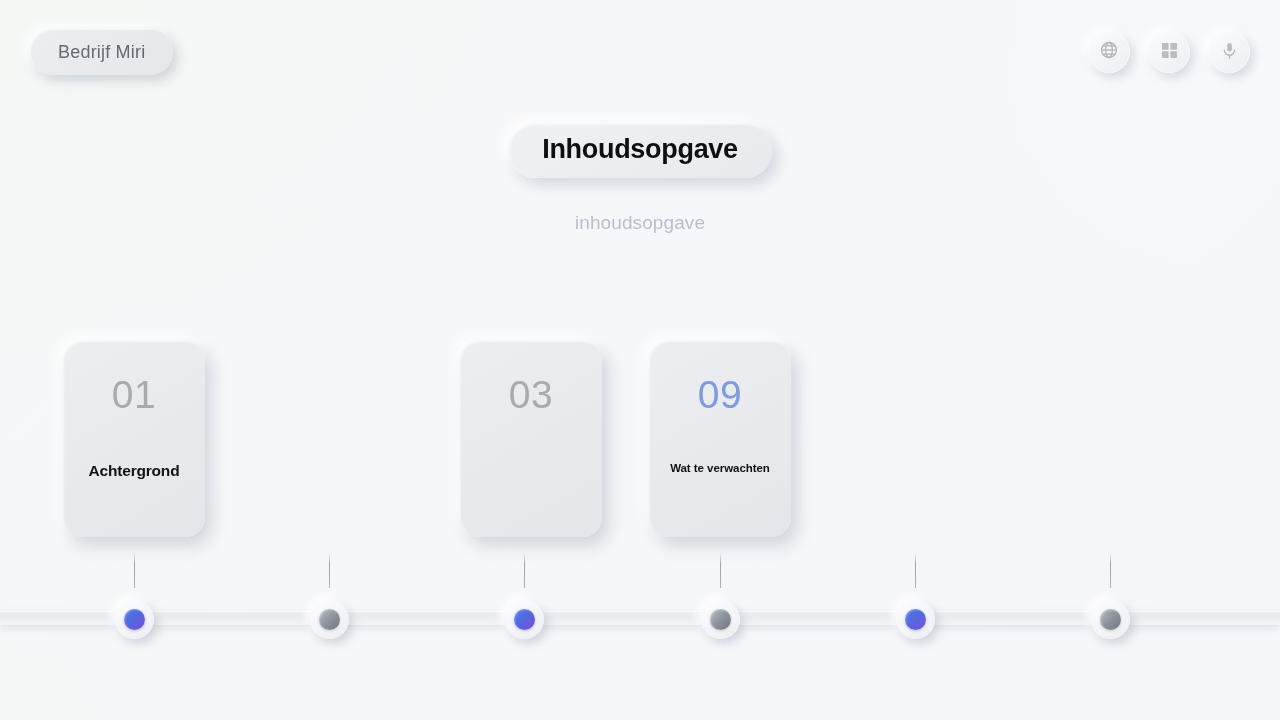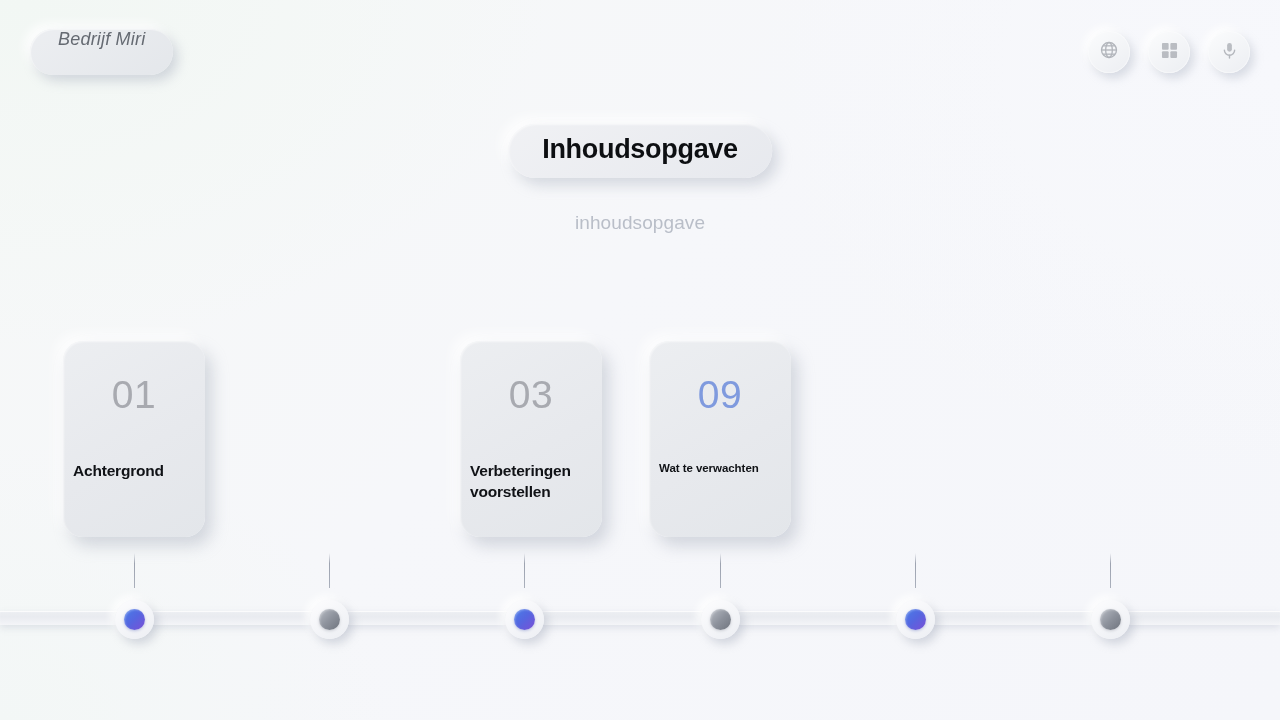--- a/index.html
+++ b/index.html
@@ -13,29 +13,28 @@
       radial-gradient(ellipse 900px 600px at 2% 0%, #f2f7f4 0%, rgba(242,247,244,0) 58%),
       radial-gradient(ellipse 700px 500px at 0% 100%, #f3f7f6 0%, rgba(243,247,246,0) 55%),
       radial-gradient(ellipse 900px 700px at 100% 10%, #f7f8fc 0%, rgba(247,248,252,0) 60%),
       linear-gradient(135deg, #f6f8f7 0%, #f6f7fa 45%, #f5f6fa 100%);
   }
 
   
   .brand-pill {
     position:absolute; left:30px; top:29px;
     height:46px; padding:0 28px;
-    display:flex; 
+    display:flex; align-items:center;
     border-radius:23px;
     background:linear-gradient(145deg, #eceef1, #e4e7eb);
     box-shadow: 5px 6px 12px rgba(163,170,185,0.42),
                 -5px -5px 11px rgba(255,255,255,0.95),
                 inset 1px 1px 1px rgba(255,255,255,0.55);
     color:#656a72; font-size:18px; letter-spacing:.2px;
     white-space:nowrap;
-    font-style:italic;
   }
 
   .top-icons {
     position:absolute; right:30px; top:31px;
     display:flex; gap:18px;
   }
   .icon-btn {
     width:42px; height:42px; border-radius:50%;
     display:flex; align-items:center; justify-content:center;
     background:linear-gradient(145deg, #fbfcfd, #eceef2);
@@ -83,21 +82,21 @@
   .card-num {
     margin-top:34px;
     font-size:39px; font-weight:400; letter-spacing:.5px;
     line-height:1;
   }
   .num-gray { color:#a8aab0; }
   .num-blue { color:#7f9ade; }
   .card-label {
     position:absolute; left:10px; right:10px;
     top:120px;
-    color:#101216; font-weight:700;
+    text-align:center; color:#101216; font-weight:700;
     line-height:1.33;
   }
   .label-lg { font-size:15.5px; letter-spacing:-.2px; }
   .label-sm { font-size:11.5px; letter-spacing:-.05px; }
 
   
   .track {
     position:absolute; left:0; right:0; top:611px; height:14px;
     background:linear-gradient(180deg, #eceef2 0%, #e9ebf0 42%, #f4f5f8 100%);
     box-shadow: 0 3px 7px rgba(170,177,192,0.30),
@@ -181,21 +180,20 @@
     <div class="connector" style="left: 134px;"></div>
     <div class="dot-wrap" style="left: 115px;">
       <div class="dot dot-blue"></div>
     </div>
     <div class="connector" style="left: 329px;"></div>
     <div class="dot-wrap" style="left: 310px;">
       <div class="dot dot-gray"></div>
     </div>
     <div class="card" style="left: 460px;">
       <div class="card-num num-gray">03</div>
-      <div class="card-label label-lg">Verbeteringen voorstellen</div>
     </div>
     <div class="connector" style="left: 524px;"></div>
     <div class="dot-wrap" style="left: 505px;">
       <div class="dot dot-blue"></div>
     </div>
     <div class="card" style="left: 649px;">
       <div class="card-num num-blue">09</div>
       <div class="card-label label-sm">Wat te verwachten</div>
     </div>
     <div class="connector" style="left: 720px;"></div>

